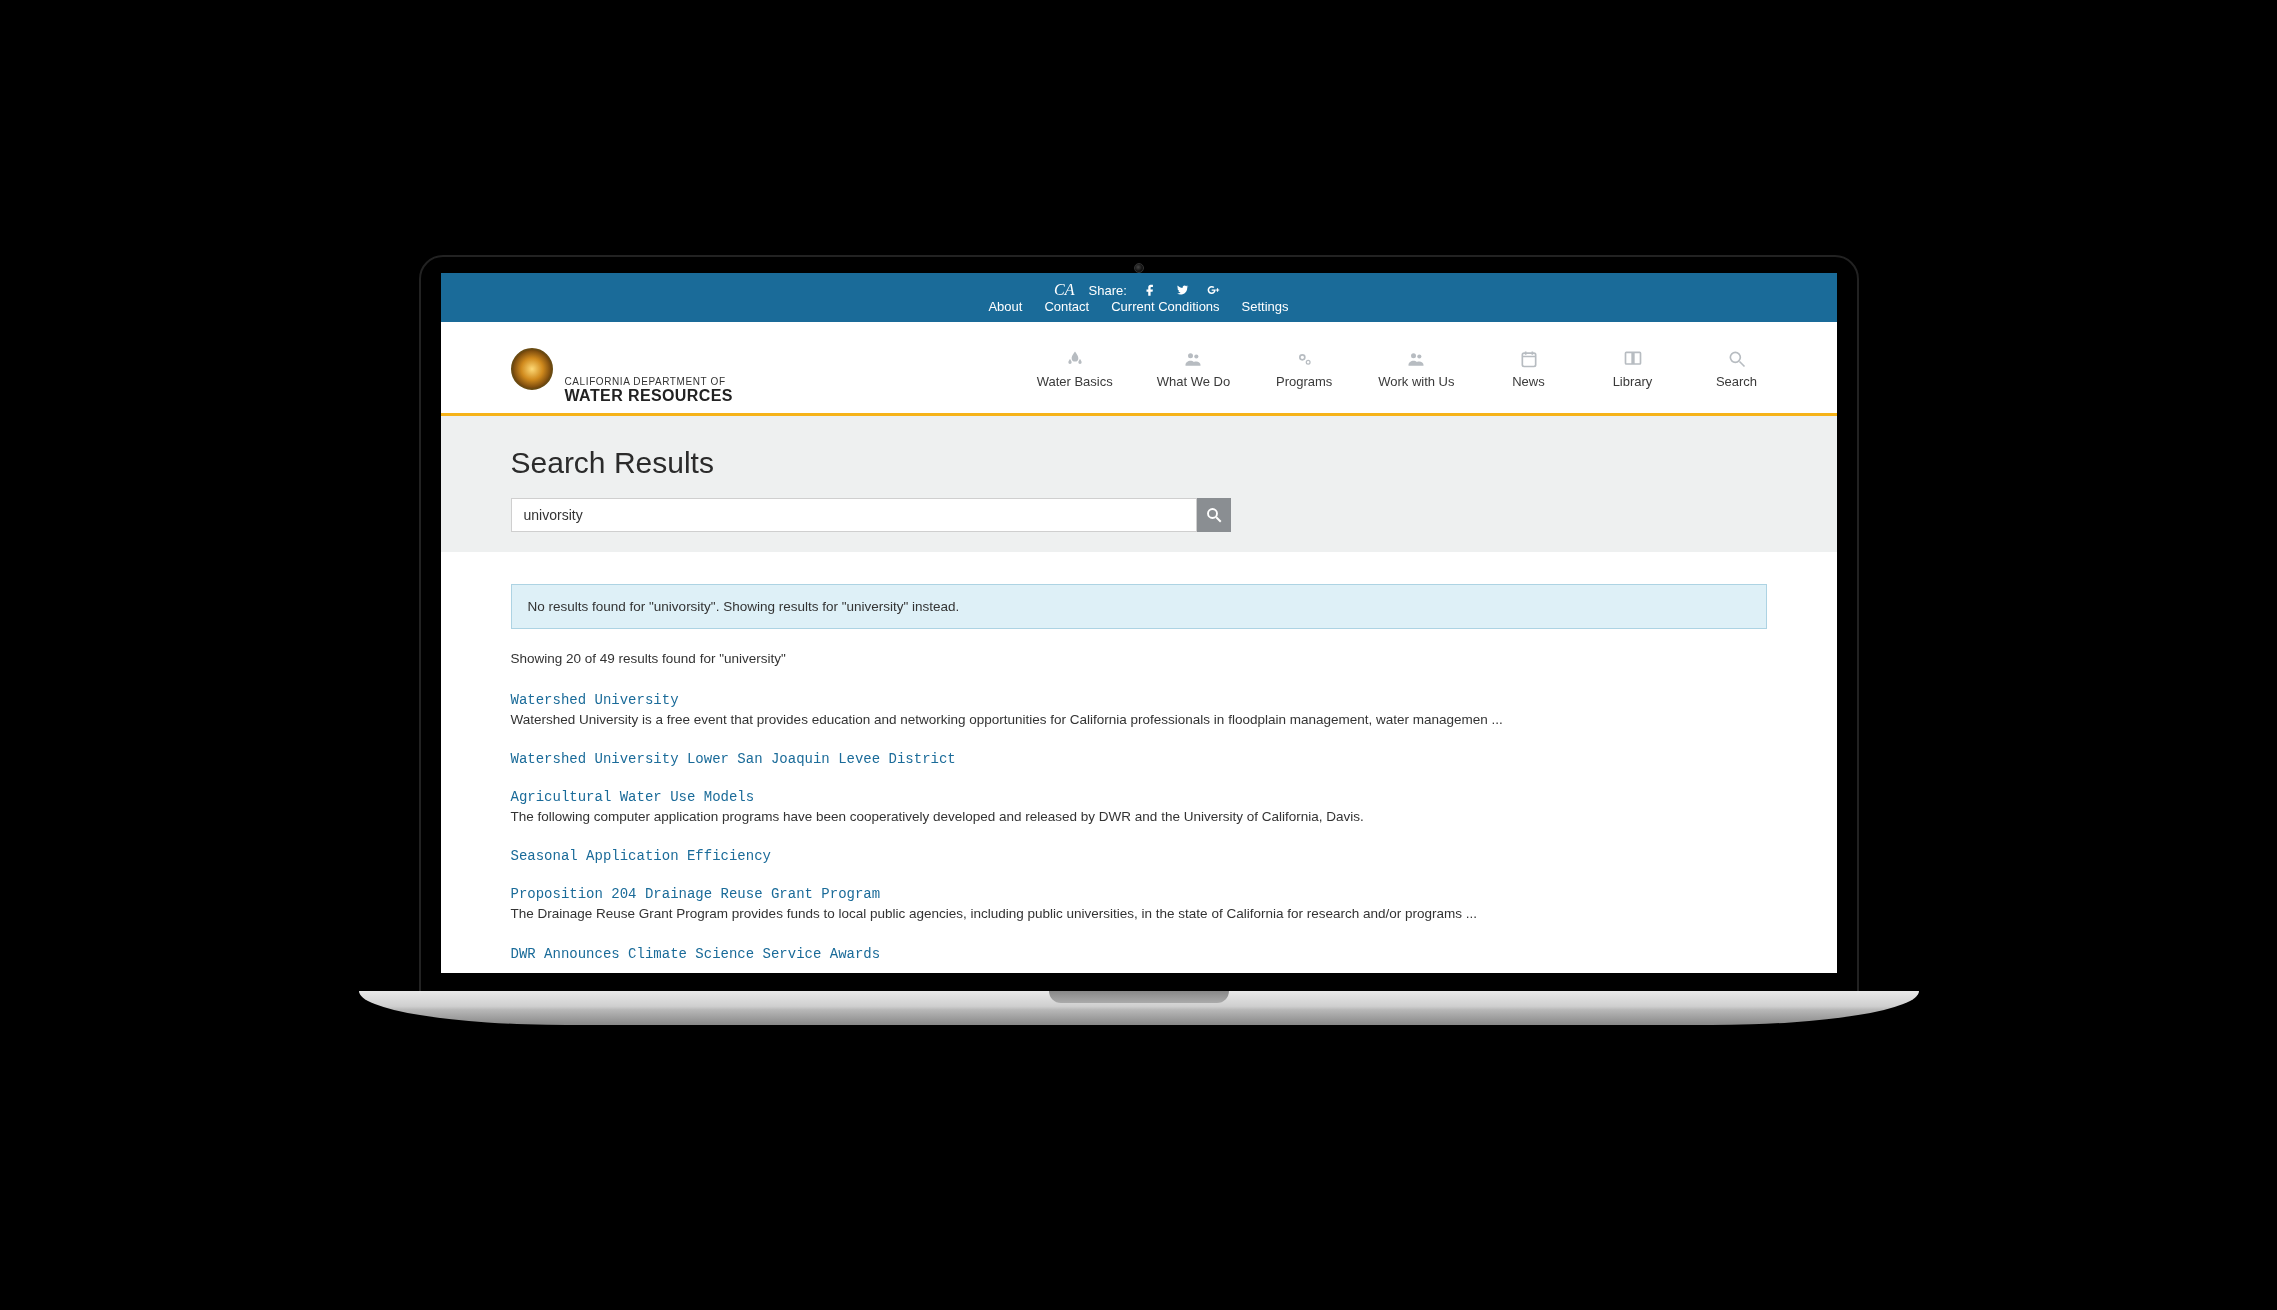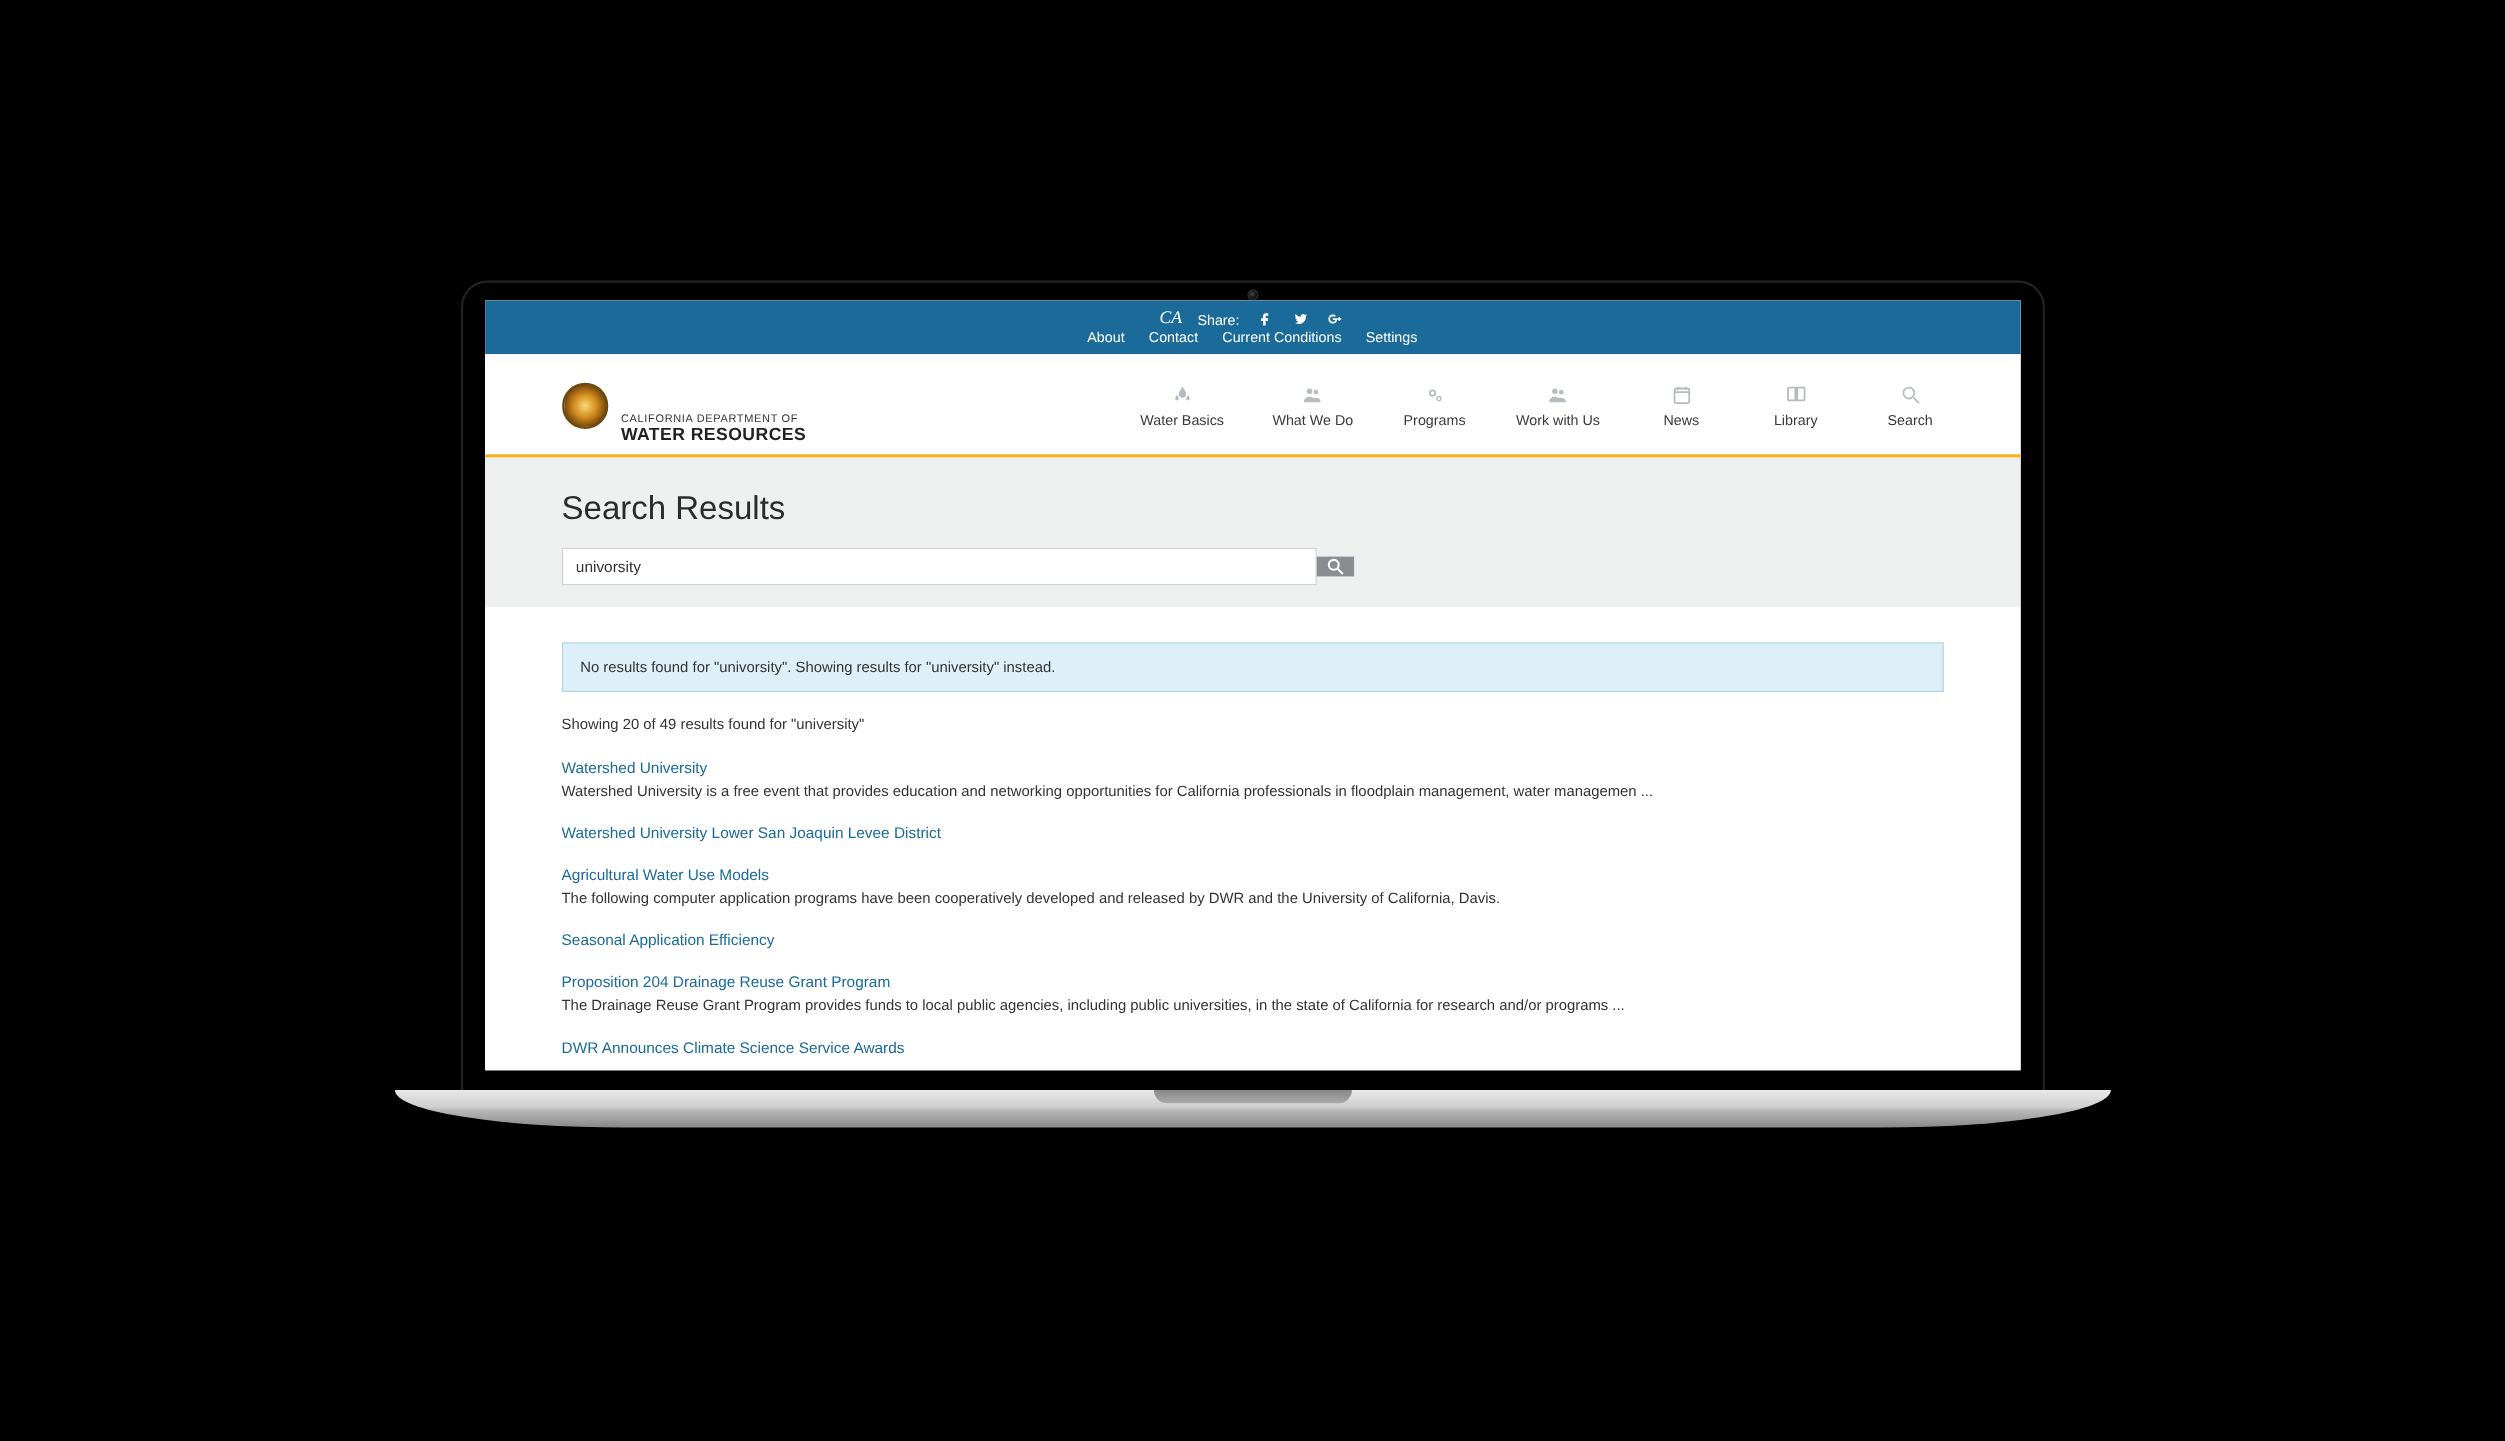--- a/index.html
+++ b/index.html
@@ -141,21 +141,20 @@
   }
   .page-title {
     font-size: 30px;
     font-weight: 400;
     color: #2b2b2b;
     margin-bottom: 18px;
   }
   .search-row {
     display: flex;
     max-width: 720px;
-    align-items: center;
   }
   .search-input {
     flex: 1;
     border: 1px solid #cfcfcf;
     padding: 8px 12px;
     font-size: 14px;
     color: #333;
     outline: none;
     background: #fff;
   }
@@ -188,20 +187,21 @@
     margin-bottom: 24px;
   }
   .result {
     margin-bottom: 20px;
   }
   .result a {
     color: #1a6b99;
     font-size: 14px;
     text-decoration: none;
     cursor: pointer;
+    font-family: Liberation Mono, monospace;
   }
   .result p {
     font-size: 13.5px;
     color: #333;
     margin-top: 3px;
     line-height: 1.35;
   }
 </style>
 </head>
 <body>

